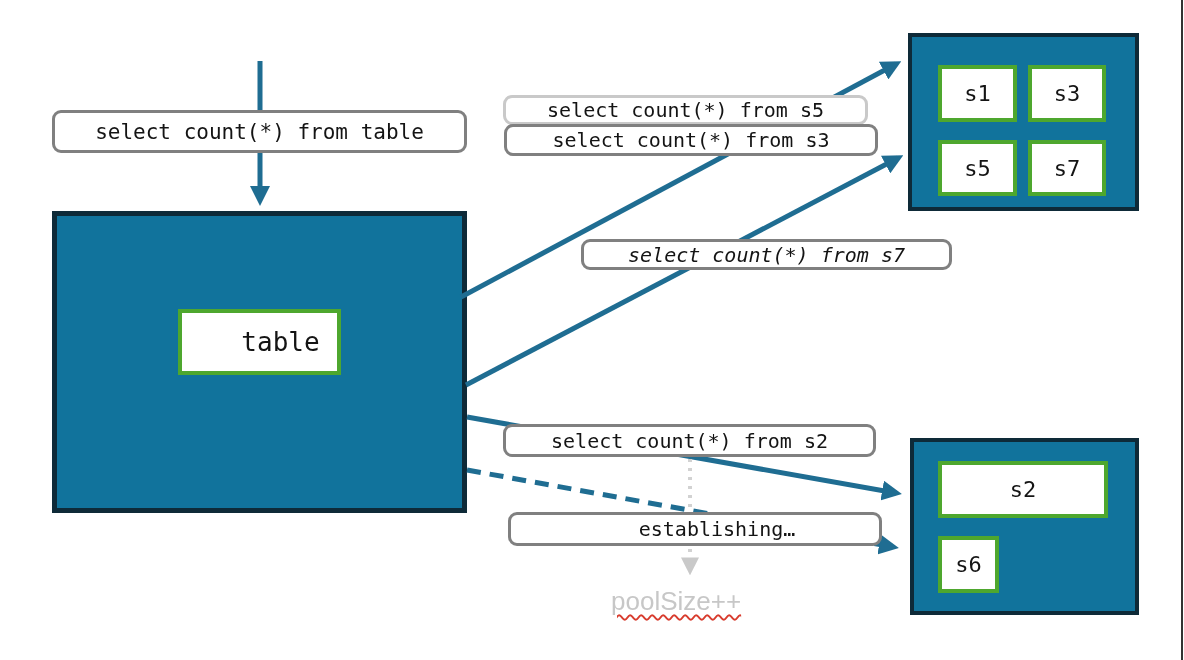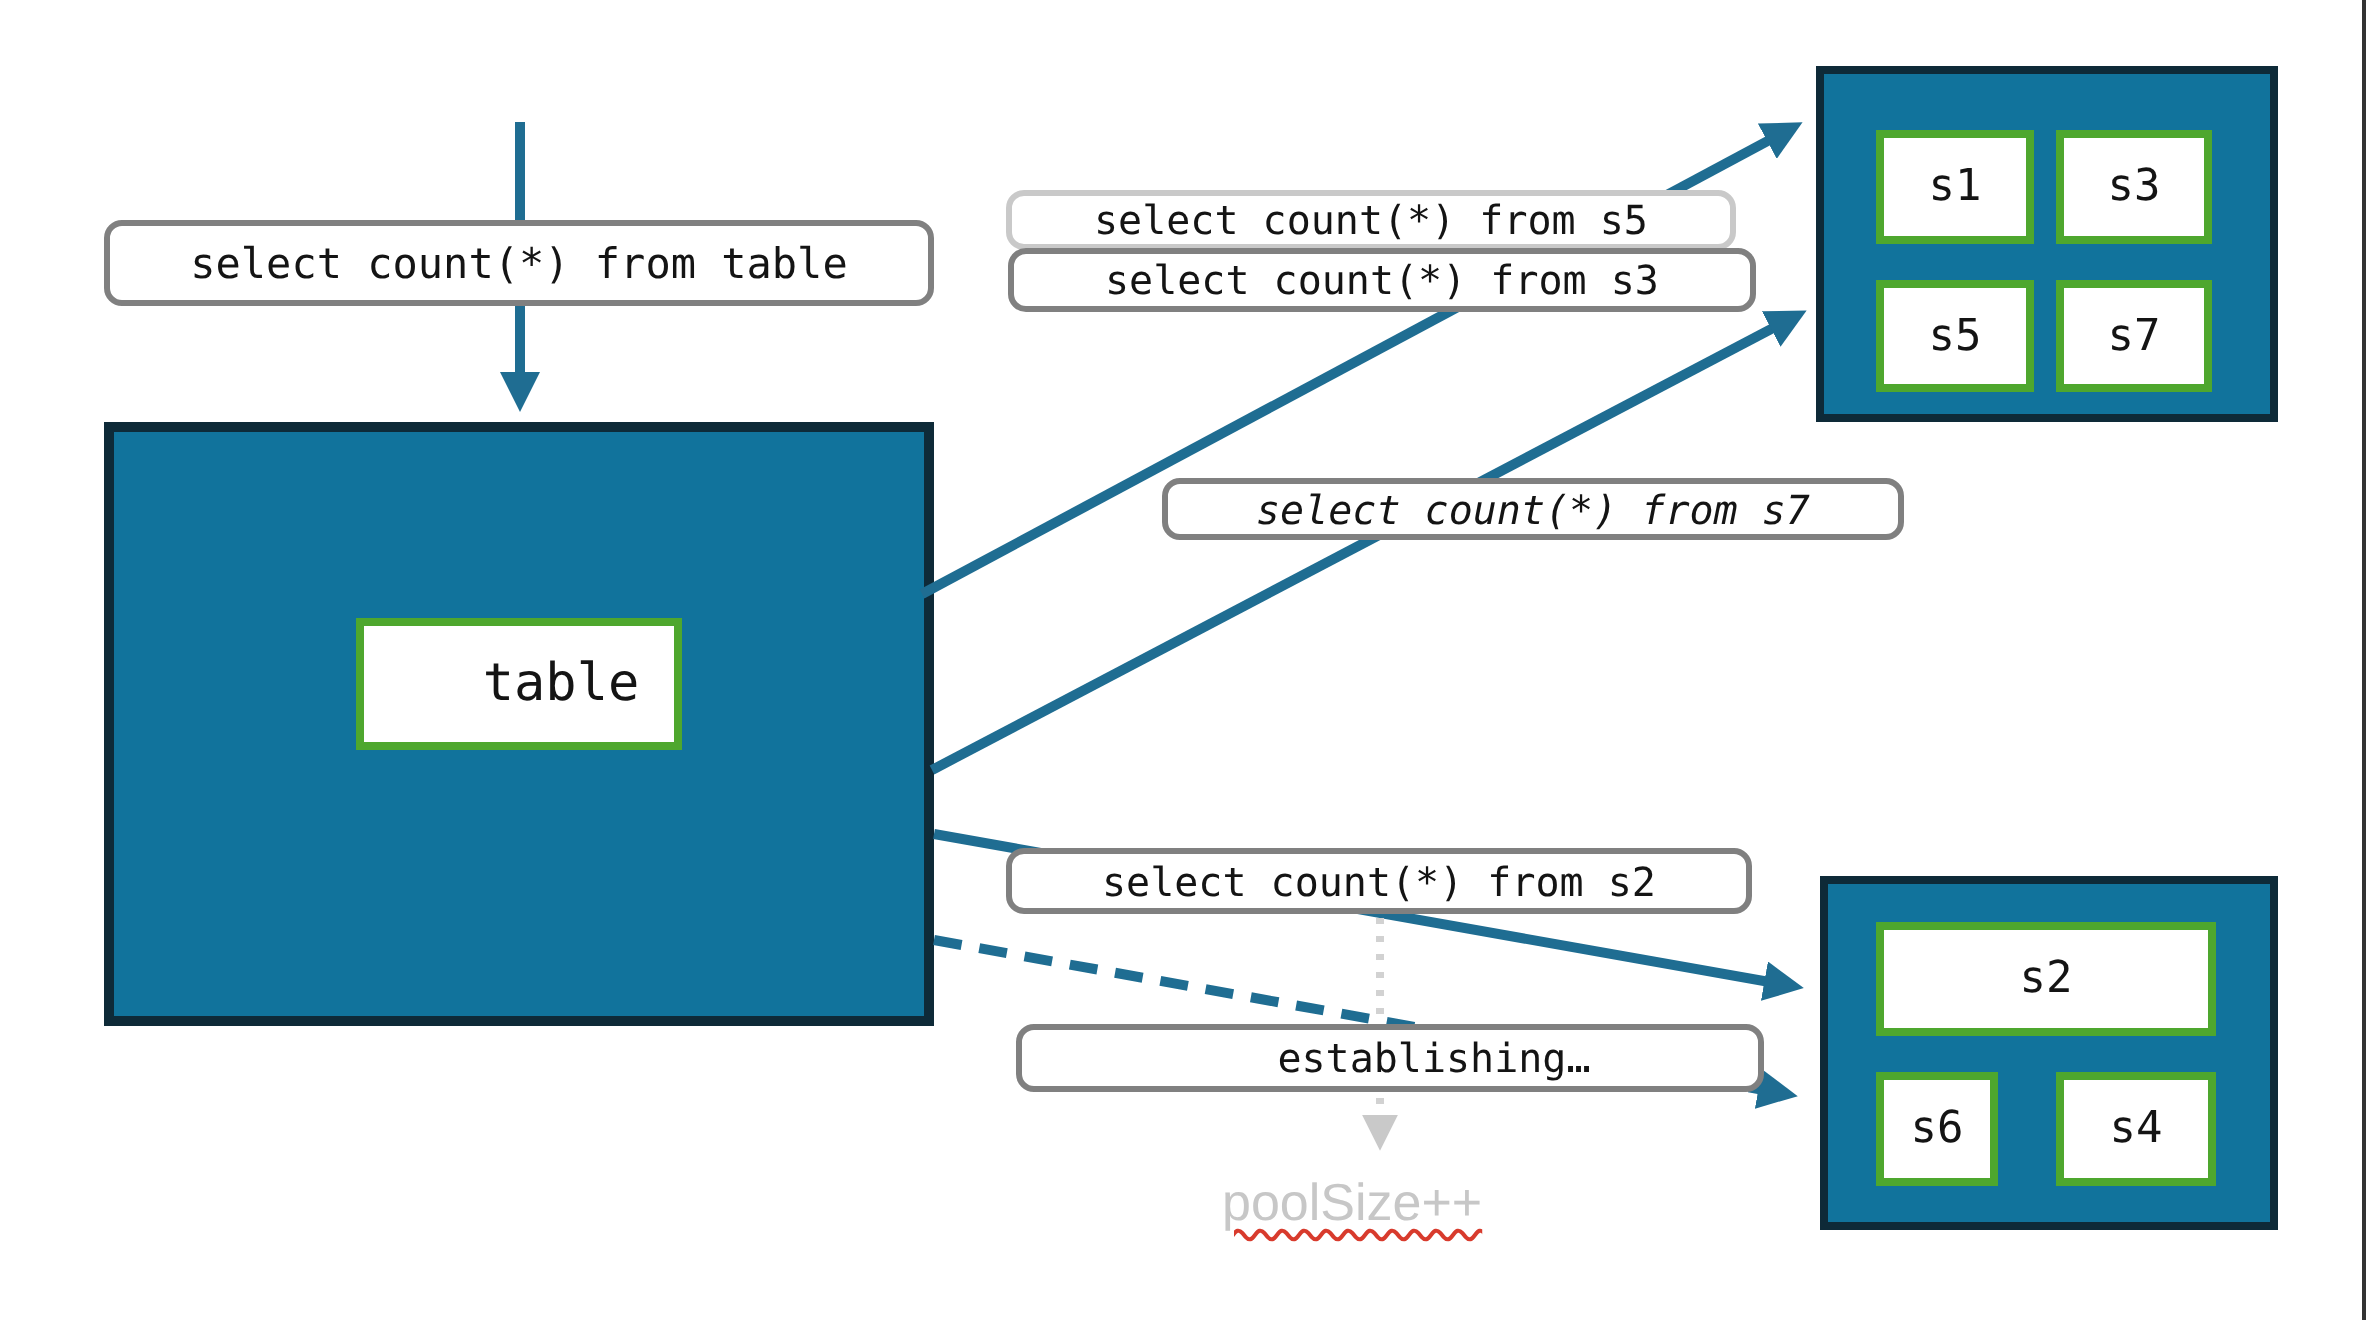--- a/index.html
+++ b/index.html
@@ -49,23 +49,20 @@
     </div>
   </div>
 
   <div class="group" style="left:910px;top:410px;width:229px;height:177px;margin-top:28px;">
     <div class="shard" style="left:24px;top:19px;width:170px;height:57px;">
       <span>s2</span>
     </div>
     <div class="shard" style="left:24px;top:94px;width:61px;height:57px;">
       <span>s6</span>
     </div>
-    <div class="shard" style="left:114px;top:94px;width:80px;height:57px;">
-      <span>s4</span>
-    </div>
   </div>
 
   <svg id="arrows" width="1184" height="660" viewBox="0 0 1184 660">
     <defs>
       <marker id="ahTeal" viewBox="0 0 10 10" refX="7" refY="5" markerWidth="4" markerHeight="4" orient="auto" markerUnits="strokeWidth">
         <path d="M0 0 L10 5 L0 10 z" fill="#1F6D92"></path>
       </marker>
       <marker id="ahGray" viewBox="0 0 10 10" refX="7" refY="5" markerWidth="4.5" markerHeight="4.5" orient="auto" markerUnits="strokeWidth">
         <path d="M0 0 L10 5 L0 10 z" fill="#C9C9C9"></path>
       </marker>

